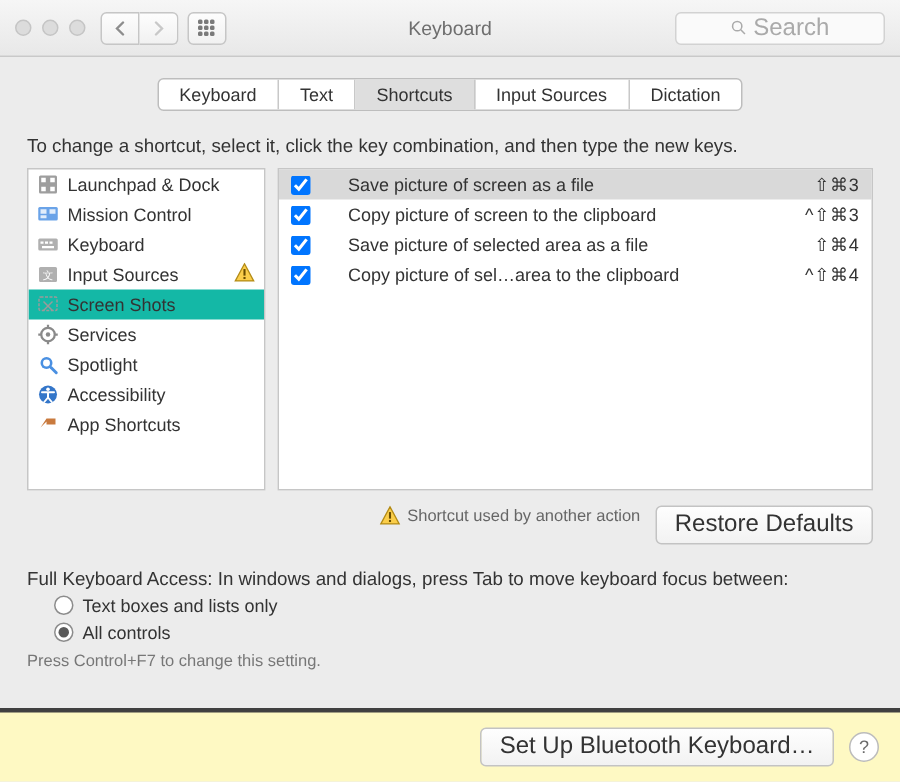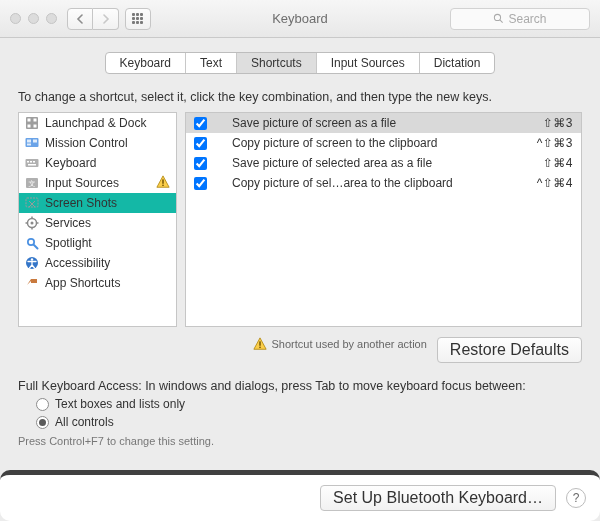--- a/index.html
+++ b/index.html
@@ -33,21 +33,21 @@
     width: 26px; height: 22px; border: 1px solid #c6c6c6; border-radius: 4px;
     background: linear-gradient(#fdfdfd,#f1f1f1); display: flex; align-items:center; justify-content:center;
   }
   .grid-dots { width: 12px; height: 12px; display: grid; grid-template-columns: repeat(3,3px); grid-template-rows: repeat(3,3px); gap:1px; }
   .grid-dots span { background:#7a7a7a; border-radius:1px; }
   .title-label { position:absolute; left:0; right:0; text-align:center; font-size:13px; color:#6e6e6e; pointer-events:none; }
   .search-wrap { margin-left:auto; }
   .search {
     width: 140px; height: 22px; border: 1px solid #d2d2d2; border-radius: 4px;
     background: #fafafa; display:flex; align-items:center; justify-content:center; gap:4px;
-    font-size:12px; color:#aaa;
+    font-size:16px; color:#aaa;
   }
   .search svg { width:11px; height:11px; fill:#aaa; }
 
   
   .pane { padding: 14px 18px 10px 18px; }
   .tab-row { display:flex; justify-content:center; margin-bottom:16px; }
   .seg { display:flex; border:1px solid #bdbdbd; border-radius:4px; overflow:hidden; background:#fff; }
   .seg-item { padding:3px 14px; font-size:12px; color:#333; border-right:1px solid #c8c8c8; cursor:default; }
   .seg-item:last-child { border-right:none; }
   .seg-item.active { background:#dedede; }
@@ -69,31 +69,30 @@
   .dt-key { font-size:12px; color:#333; letter-spacing:0.5px; min-width:50px; text-align:right; }
 
   .restore-row { display:flex; align-items:flex-start; justify-content:flex-end; gap:10px; margin-top:10px; }
   .legend { display:flex; align-items:center; gap:5px; font-size:11px; color:#666; }
   .btn {
     background: linear-gradient(#fefefe,#f2f2f2);
     border:1px solid #c3c3c3; border-radius:4px; padding:3px 12px; font-size:16px; color:#333;
   }
 
   .fka { margin-top:16px; font-size:12.5px; color:#333; }
-  .radio-row { display:flex; align-items:center; gap:6px; margin:4px 0 0 18px; font-size:12px; }
+  .radio-row { display:flex; gap:6px; margin:4px 0 0 18px; font-size:12px; }
   .radio { width:13px; height:13px; border-radius:50%; border:1px solid #8c8c8c; display:inline-flex; align-items:center; justify-content:center; background:#fff; }
   .radio.checked::after { content:""; width:7px; height:7px; border-radius:50%; background:#5a5a5a; }
   .hint { font-size:11px; color:#777; margin-top:6px; }
 
   .footer {
     position:absolute; bottom:0; left:0; right:0;
-    border-top:5px solid #404040; padding:10px 14px;
+    border-top:3px solid #404040; padding:10px 14px;
     display:flex; justify-content:flex-end; align-items:center; gap:10px;
-    background:#ffffff;
-    border-radius:10px;
+    background:#fef9c3;
   }
   .help-btn { width:20px; height:20px; border-radius:50%; border:1px solid #bcbcbc; background:#fff; color:#6a6a6a; font-size:12px; display:flex; align-items:center; justify-content:center; }
 
   .warn-svg { width:14px; height:14px; }
 </style>
 </head>
 <body>
 
 <div class="titlebar">
   <div class="traffic">

